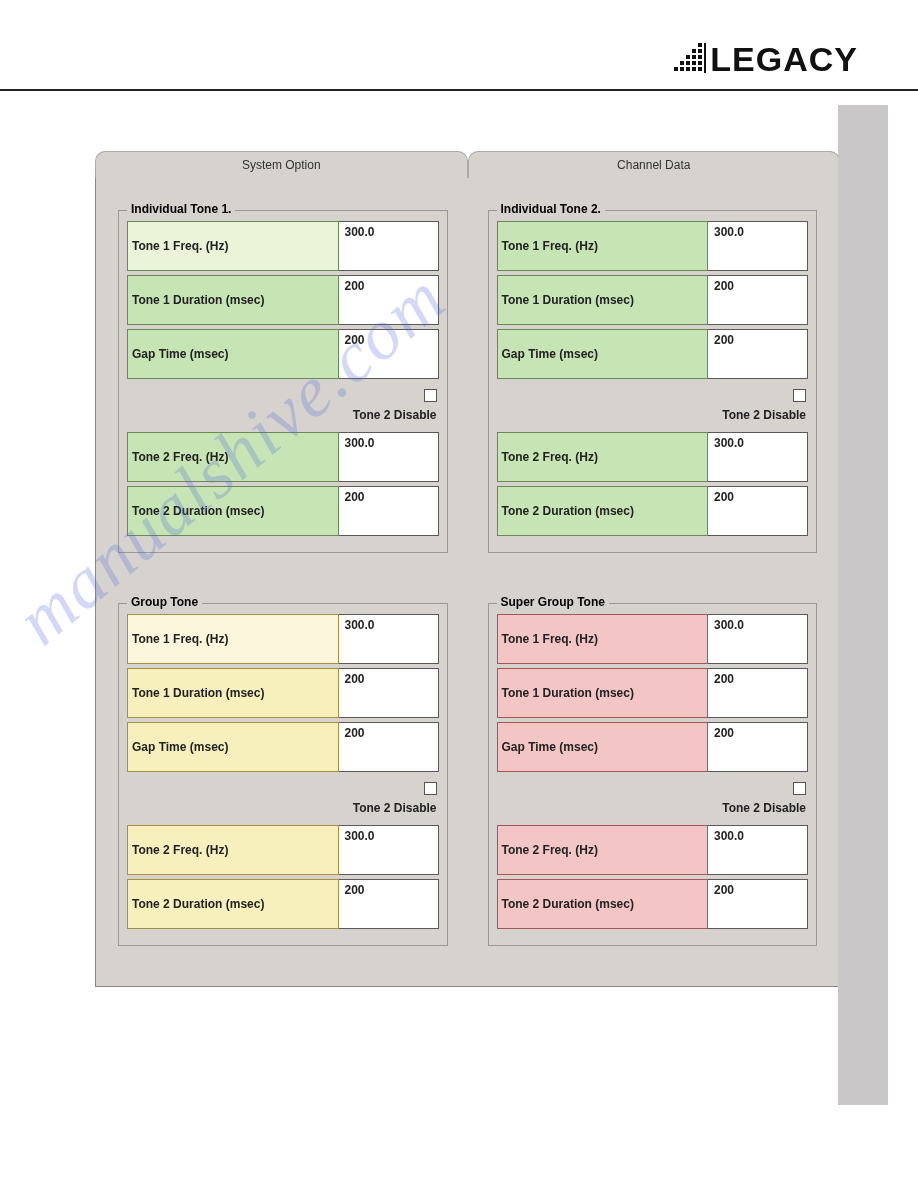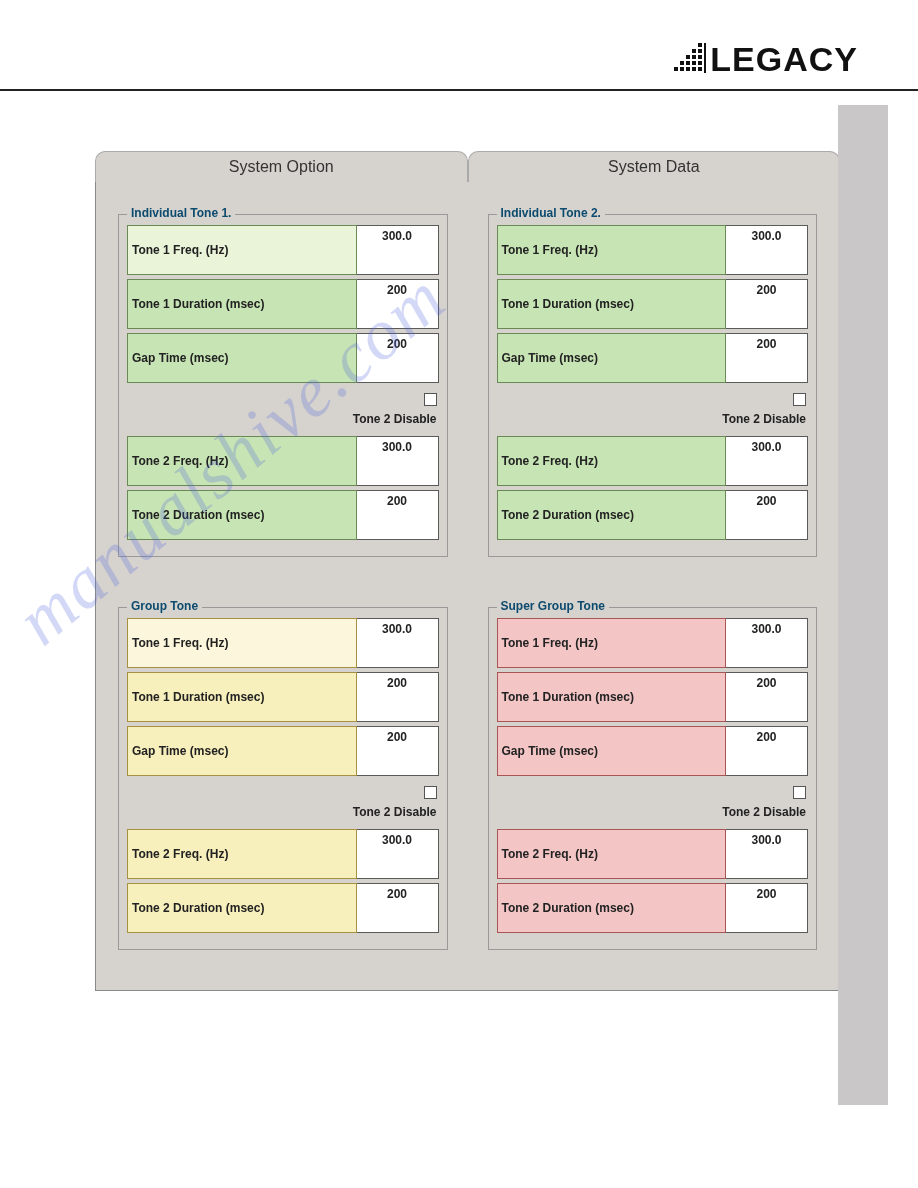--- a/index.html
+++ b/index.html
@@ -51,21 +51,21 @@
   .tab {
     flex: 1;
     text-align: center;
     padding: 6px 0;
     background: #d6d3ce;
     border: 1px solid #888;
     border-bottom: none;
     border-radius: 10px 10px 0 0;
     color: #333;
     cursor: pointer;
-    font-size: 16px;
+    font-size: 12px;
   }
   .tab.active {
     font-weight: bold;
     color: #000;
     background: #d6d3ce;
     position: relative;
     z-index: 2;
     border-bottom: 1px solid #d6d3ce;
   }
   .tab:not(.active) {
@@ -88,41 +88,41 @@
     padding: 10px 8px 12px 8px;
     position: relative;
   }
   .groupbox-legend {
     position: absolute;
     top: -9px;
     left: 8px;
     background: #d6d3ce;
     padding: 0 4px;
     font-weight: bold;
-    color: #0c4a6e;
+    color: #000000;
     font-size: 12px;
   }
   .field-row {
     display: flex;
     margin-bottom: 4px;
   }
   .field-label {
     flex: 1;
     border: 1px solid #5a6a4a;
     padding: 17px 4px;
     font-weight: bold;
     font-size: 12px;
     color: #222;
   }
   .field-value {
-    width: 82px;
+    width: 100px;
     border: 1px solid #5a5a5a;
     border-left: none;
     background: #fff;
-    text-align: center;
+    text-align: left;
     padding: 3px 6px;
     font-weight: bold;
     color: #222;
     font-size: 12px;
   }
   .c-green .field-label { background: #c7e4b4; border-color: #6a8a55; }
   .c-green-hi .field-label { background: #e9f4d9; border-color: #6a8a55; }
   .c-yellow .field-label { background: #f7efbc; border-color: #a79040; }
   .c-yellow-hi .field-label { background: #fcf7dc; border-color: #a79040; }
   .c-pink .field-label { background: #f3c5c5; border-color: #a85555; }
@@ -188,21 +188,21 @@
 </div>
 
 <div class="right-strip"></div>
 
 <div class="watermark">manualshive.com</div>
 
 <div class="dialog-wrap">
 
   <div class="tabs">
     <div class="tab">System Option</div>
-    <div class="tab">System Data</div>
+    <div class="tab">Channel Data</div>
   </div>
 
   <div class="panel">
 
     <div class="groupbox">
       <span class="groupbox-legend">Individual Tone 1.</span>
       <div class="field-row c-green-hi">
         <div class="field-label">Tone 1 Freq. (Hz)</div>
         <div class="field-value">300.0</div>
       </div>

